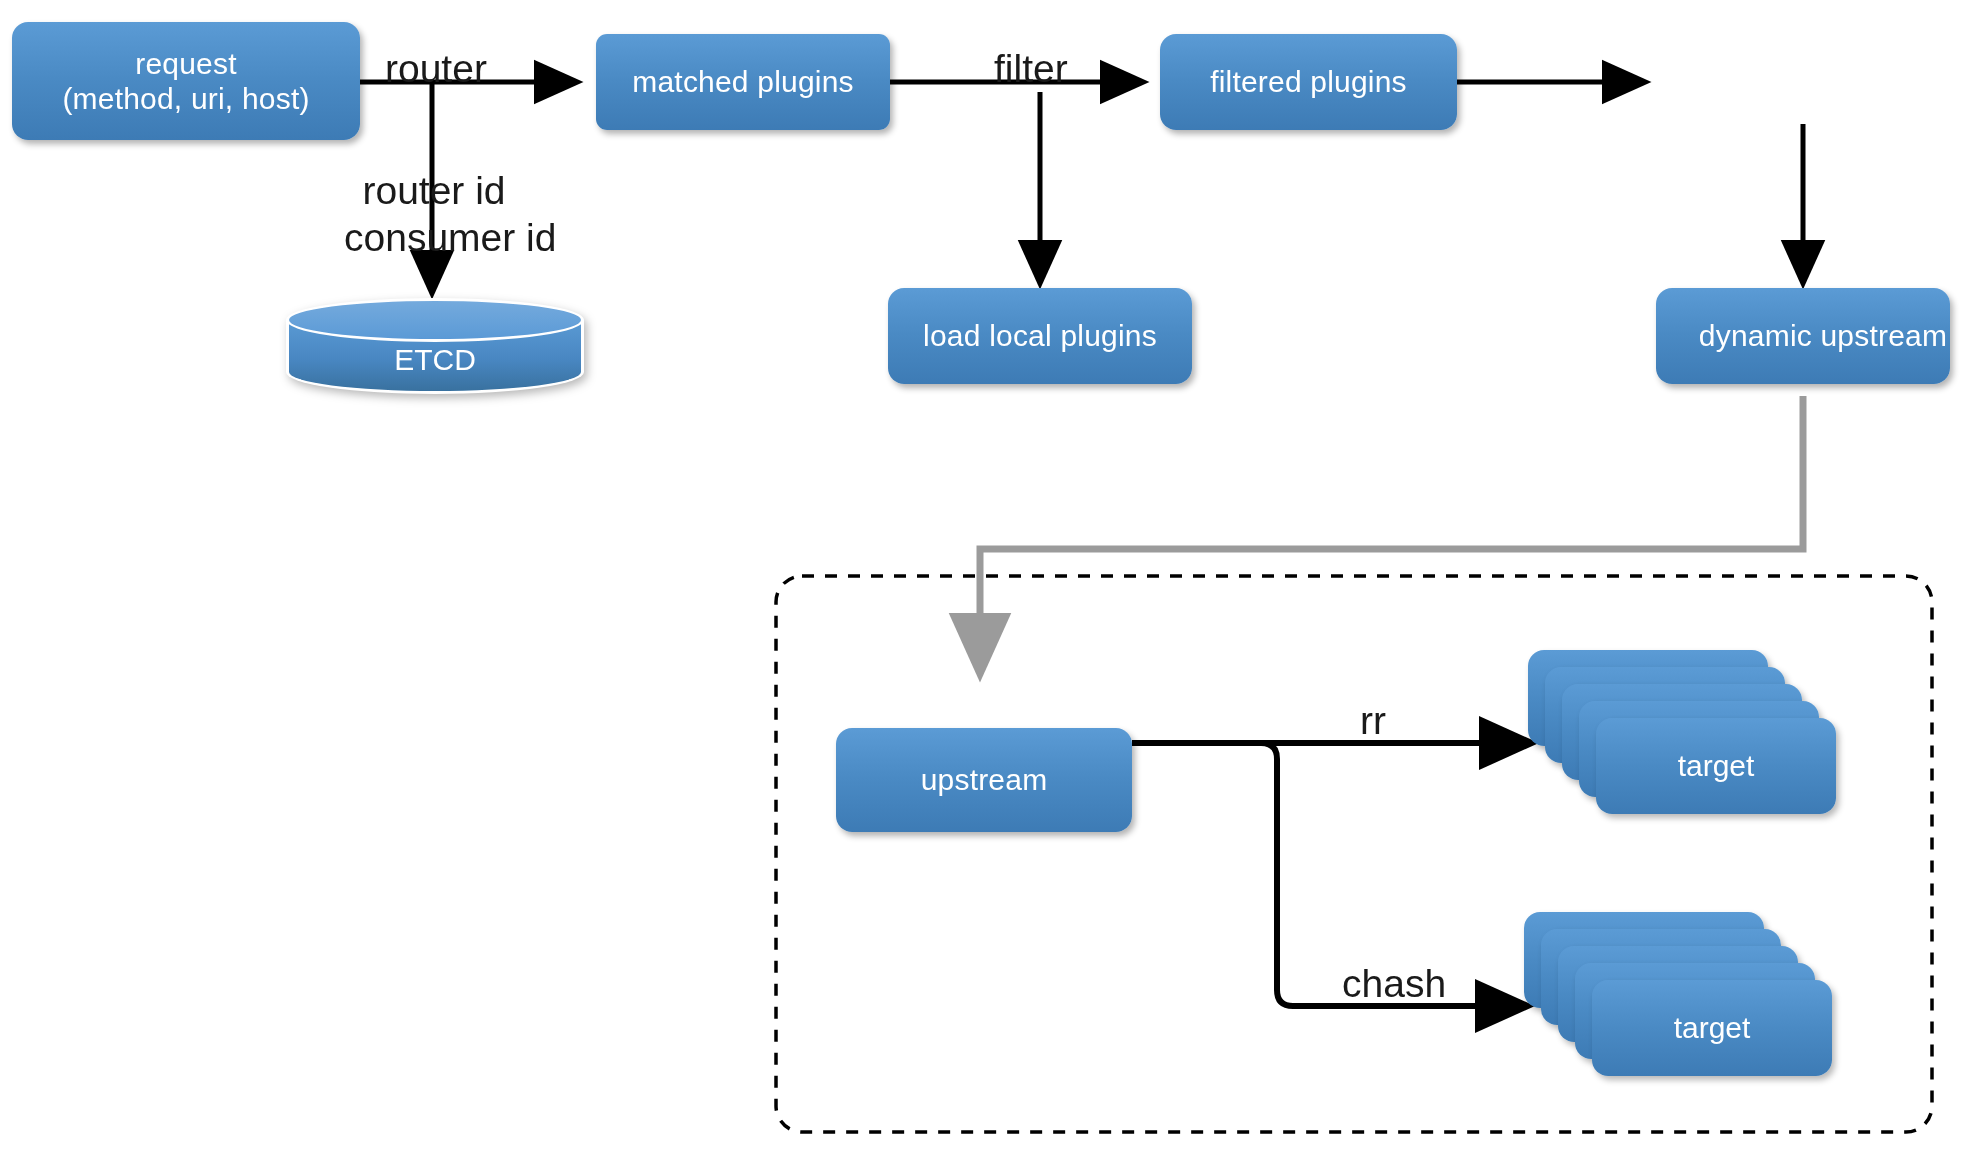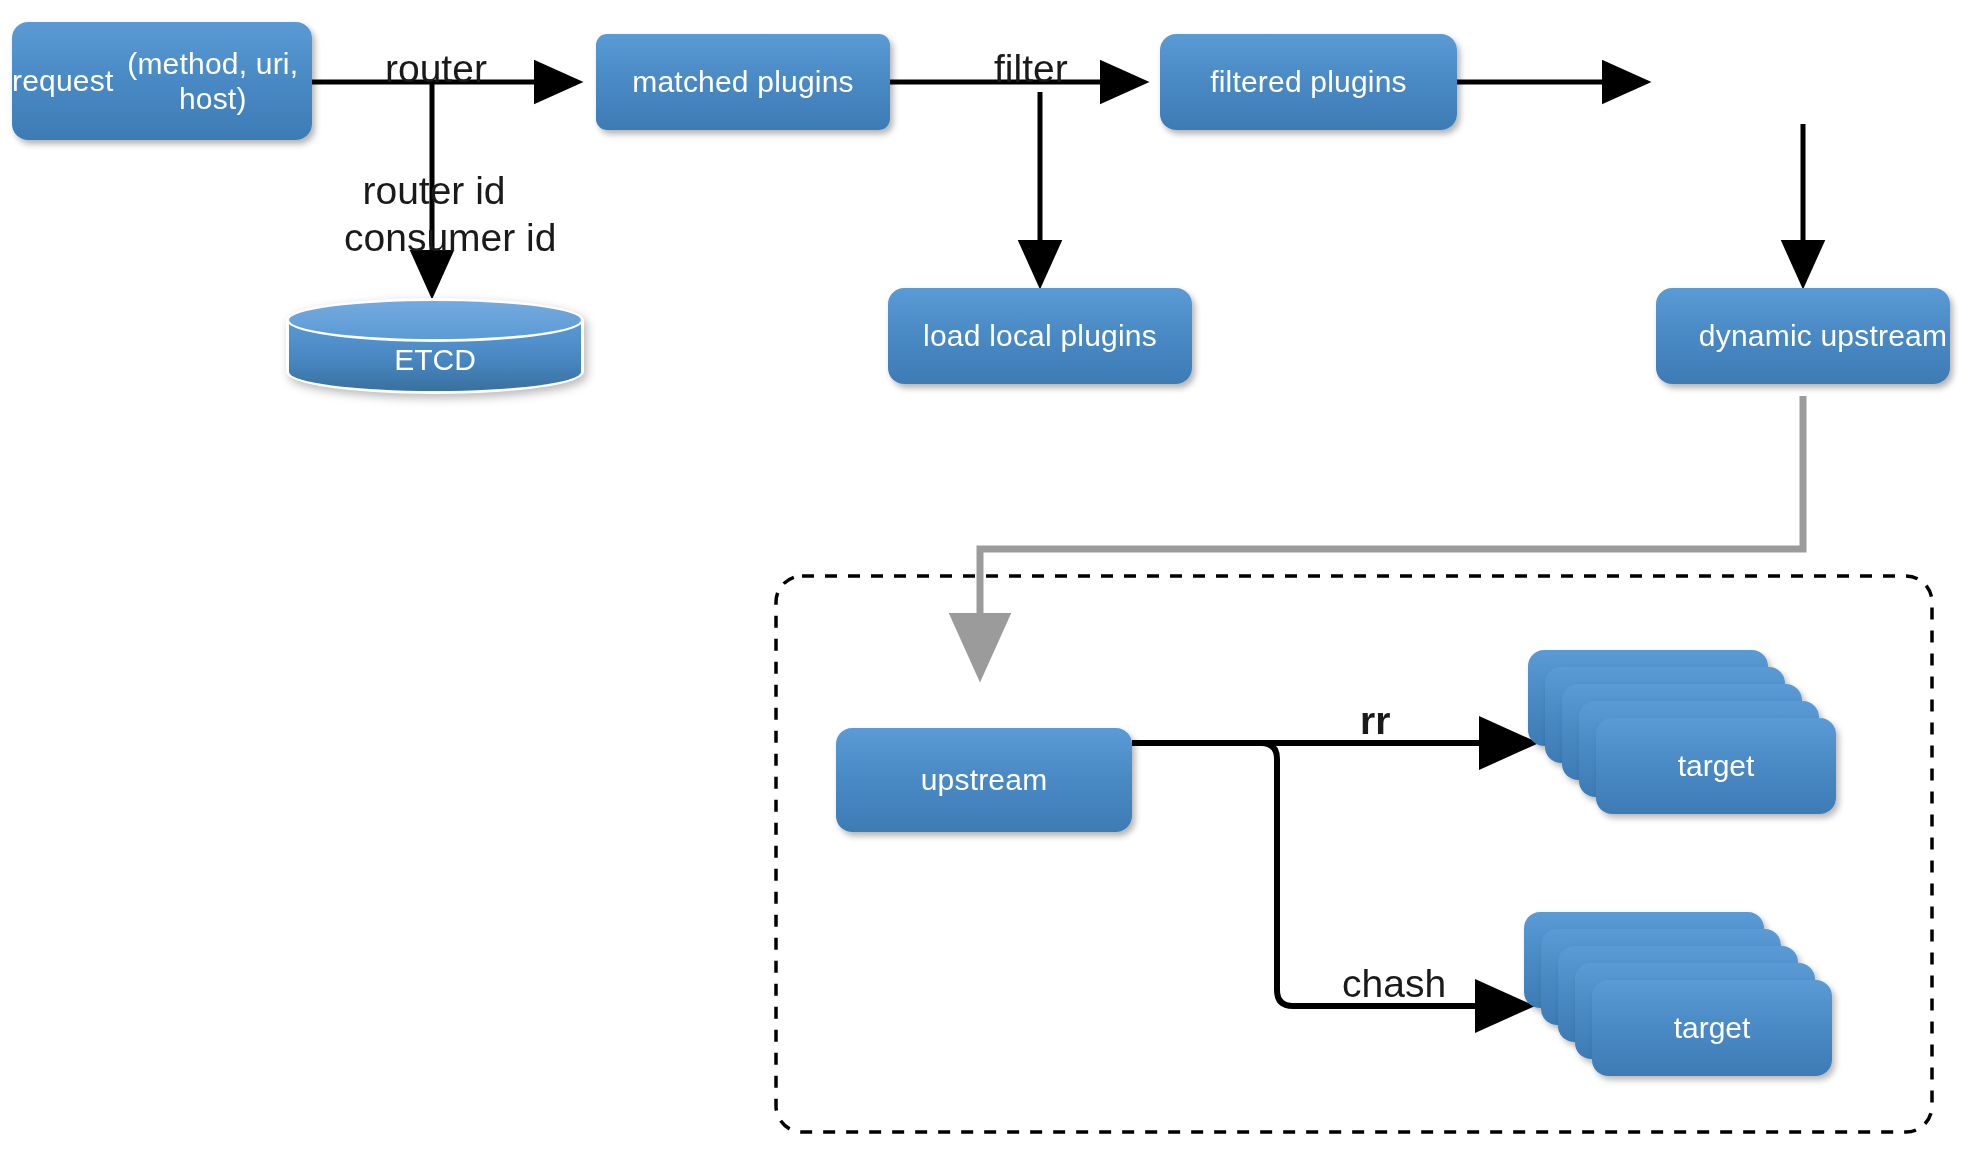--- a/index.html
+++ b/index.html
@@ -155,21 +155,21 @@
 
     <path d="M 1803 124 L 1803 282" stroke="#000000" stroke-width="5" fill="none" marker-end="url(#arrowBlack)"></path>
 
     <path d="M 1803 396 L 1803 549 L 980 549 L 980 672" stroke="#9b9b9b" stroke-width="7" fill="none" stroke-linejoin="miter" marker-end="url(#arrowGray)"></path>
 
     <path d="M 1132 743 L 1530 743" stroke="#000000" stroke-width="6" fill="none" marker-end="url(#arrowBlack)"></path>
 
     <path d="M 1132 743 L 1261 743 Q 1277 743 1277 759 L 1277 990 Q 1277 1006 1293 1006 L 1526 1006" stroke="#000000" stroke-width="6" fill="none" marker-end="url(#arrowBlack)"></path>
   </svg>
 
-  <div class="node" style="left:12px; top:22px; width:300px; height:118px; flex-direction:row;">
+  <div class="node" style="left:12px; top:22px; width:348px; height:118px; flex-direction:column;">
     <span>request</span>
     <span>(method, uri, host)</span>
   </div>
 
   <div class="cylinder" style="left:286px; top:298px; width:298px; height:108px;">
     <div class="cyl-body"></div>
     <div class="cyl-top"></div>
     <div class="cyl-label">ETCD</div>
   </div>
 
@@ -220,21 +220,21 @@
 
   <div class="edge-label multi" style="left:344px; top:168px; width:180px;">
     <div>router id</div>
     <div>consumer id</div>
   </div>
 
   <div class="edge-label" style="left:994px; top:46px;">
     <span>filter</span>
   </div>
 
-  <div class="edge-label" style="left:1360px; top:698px;font-weight:bold;">
+  <div class="edge-label" style="left:1360px; top:698px;">
     <span>rr</span>
   </div>
 
   <div class="edge-label" style="left:1342px; top:961px;">
     <span>chash</span>
   </div>
 
 </div>
 
 </body></html>

